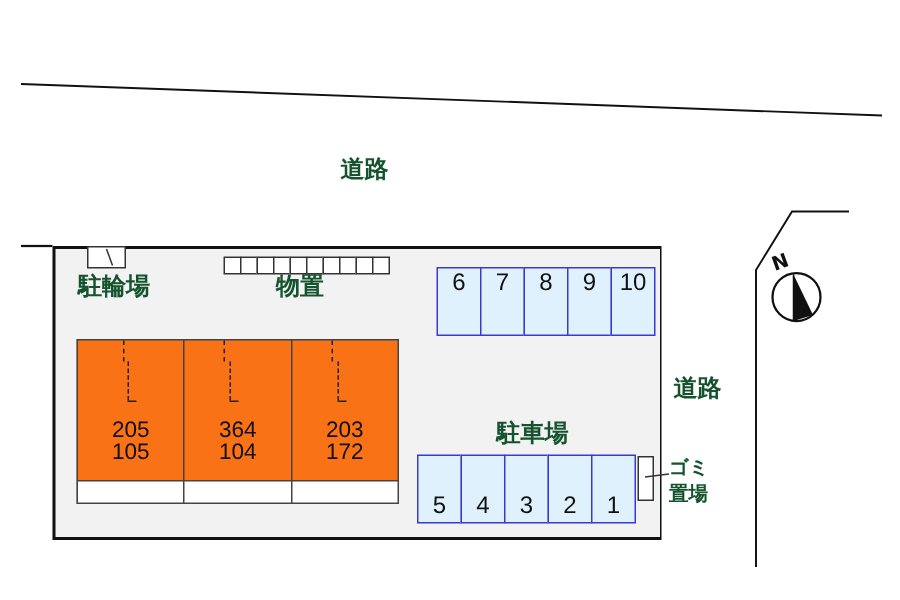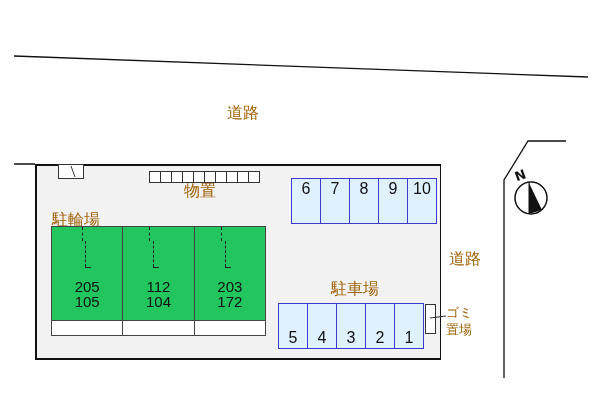--- a/index.html
+++ b/index.html
@@ -1,28 +1,28 @@
 <!DOCTYPE html>
 <html><head>
 <meta charset="utf-8">
 <style>
   html, body { margin:0; padding:0; background:#ffffff; }
   body { width:600px; height:400px; position:relative; overflow:hidden;
          font-family:"DejaVu Sans", sans-serif; color:#111; }
   .abs { position:absolute; }
   svg.lines { position:absolute; left:0; top:0; }
-  .label { position:absolute; font-size:16px; line-height:18px; white-space:nowrap; color:#a16207; }
+  .label { position:absolute; font-size:16px; line-height:18px; white-space:nowrap; color:#14532d;font-weight:bold; }
   .lot { position:absolute; left:35px; top:164px; width:406px; height:196px;
          background:#f2f2f2; border:2px solid #111; border-right-width:1px; box-sizing:border-box; }
   .bike { position:absolute; left:58px; top:164px; width:26px; height:15px;
           background:#fff; border:1px solid #333; box-sizing:border-box; }
   .storage { position:absolute; left:150px; top:171px; display:flex; }
   .storage span { width:10px; height:10px; border:1px solid #333; background:#fff; margin-left:-1px; box-sizing:content-box; }
   .building { position:absolute; left:52px; top:226px; width:214px; height:110px; display:flex; }
-  .unit { position:relative; flex:1; border:1px solid #444; margin-left:-1px; background:#22c55e;padding-left:12px; }
+  .unit { position:relative; flex:1; border:1px solid #444; margin-left:-1px; background:#f97316;padding-left:12px; }
   .unit .nums { position:absolute; left:0; right:0; top:52px; text-align:center;
                 font-size:15px; line-height:15px; color:#111; font-family:"Liberation Sans", sans-serif; }
   .unit .foot { position:absolute; left:-1px; right:-1px; bottom:-1px; height:14px; background:#fff; border:1px solid #444; }
   .unit .dash { position:absolute; border-left:1px dashed #222; }
   .parking { position:absolute; display:flex; }
   .space { width:28px; height:44px; background:#dff1fd; border:1px solid #3a3ad0; margin-left:-1px;
            position:relative; font-family:"Liberation Sans", sans-serif; font-size:16px; color:#111; }
   .space span { position:absolute; left:0; right:0; text-align:center; }
   .trash { position:absolute; left:425px; top:304px; width:11px; height:30px; background:#fff; border:1px solid #333; box-sizing:border-box; }
 </style>
@@ -48,21 +48,21 @@
 
 <div class="label" style="left:449px;top:250px;">道路</div>
 
 <div class="lot"></div>
 
 <div class="bike">
   <svg width="24" height="13" class="abs" style="left:0;top:0;">
       <line x1="12" y1="1" x2="16" y2="12" stroke="#333" stroke-width="1"></line>
     </svg>
 </div>
-<div class="label" style="left:52px;top:182px;margin-top:29px;">駐輪場</div>
+<div class="label" style="left:52px;top:182px;">駐輪場</div>
 
 <div class="storage">
   <span></span>
     <span></span>
     <span></span>
     <span></span>
     <span></span>
   <span></span>
     <span></span>
     <span></span>
@@ -80,21 +80,21 @@
         <div>205</div>
         <div>105</div>
       </div>
     <div class="foot"></div>
   </div>
   <div class="unit">
     <div class="dash" style="left:26px;top:0;height:14px;"></div>
     <div class="dash" style="left:30px;top:14px;height:26px;"></div>
     <div class="abs" style="left:30px;top:40px;width:6px;border-top:1px dashed #222;"></div>
     <div class="nums">
-        <div>112</div>
+        <div>364</div>
         <div>104</div>
       </div>
     <div class="foot"></div>
   </div>
   <div class="unit">
     <div class="dash" style="left:26px;top:0;height:14px;"></div>
     <div class="dash" style="left:30px;top:14px;height:26px;"></div>
     <div class="abs" style="left:30px;top:40px;width:6px;border-top:1px dashed #222;"></div>
     <div class="nums">
         <div>203</div>

